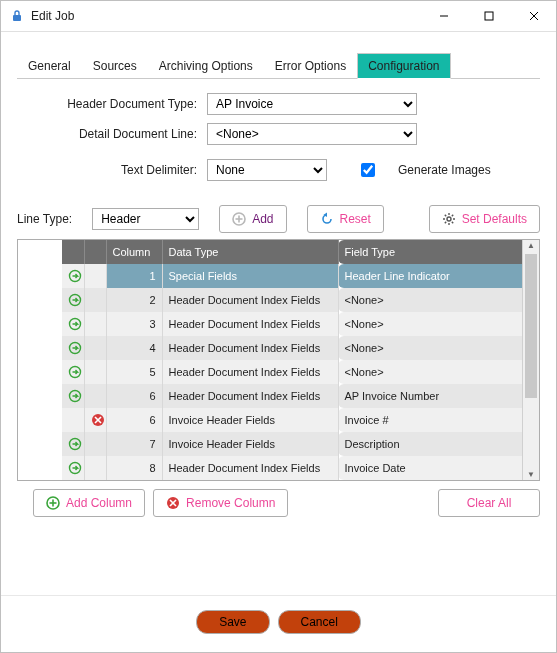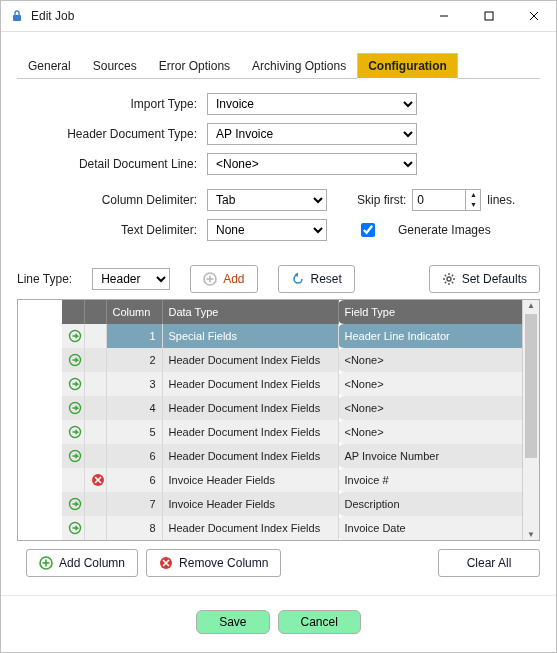--- a/index.html
+++ b/index.html
@@ -60,23 +60,22 @@
     padding: 5px 10px;
     position: relative;
     top: 1px;
     border: 1px solid transparent;
     border-bottom: none;
     font-size: 12px;
     color: #222;
   }
   .tab.active {
     border-color: #c9c9c9;
-    background: #eab308;
+    background: #14b8a6;
     border-bottom: 1px solid #fff;
-    font-weight: bold;
   }
 
   
   .form-area { padding: 0 10px; }
   .frow {
     display: flex;
     align-items: center;
     margin-bottom: 8px;
   }
   .frow .lbl {
@@ -142,23 +141,23 @@
   .btn {
     display: inline-flex;
     align-items: center;
     gap: 6px;
     height: 26px;
     padding: 0 12px;
     border: 1px solid #adadad;
     border-radius: 3px;
     background: #fff;
     font-size: 12px;
-    color: #0f172a;
-  }
-  .btn.disabled { color: #c2410c; }
+    color: #ec4899;
+  }
+  .btn.disabled { color: #701a75; }
   .btn .ic { display:inline-flex; }
 
   
   .grid-wrap {
     border: 1px solid #adadad;
     height: 240px;
     overflow: hidden;
     display: flex; flex-direction: column;
   }
   .grid {
@@ -208,33 +207,33 @@
     background: #c8c8c8;
   }
   .grid-body { flex:1; display:flex; overflow:hidden; }
   .grid-scroll { flex:1; overflow:hidden; }
 
   
   .btnrow {
     display: flex;
     align-items: center;
     gap: 8px;
-    margin: 8px 0 4px 9px;
+    margin: 8px 0 4px 16px;
   }
 
   
   .footer {
     display:flex; justify-content:center; gap:8px;
     padding: 14px 0 18px 0;
     border-top: 1px solid #e8e8e8;
   }
   .footer .fbtn {
     border: 1px solid #adadad;
-    border-radius: 6px;
-    background: #86efac;
+    border-radius: 11px;
+    background: #c2410c;
     padding: 4px 22px;
     font-size: 12px;
   }
 
   
   svg { display: block; }
 </style>
 </head>
 <body>
 
@@ -266,82 +265,59 @@
           </svg>
       </div>
     </div>
   </div>
 
   <div class="content">
 
     <div class="tabs">
       <div class="tab">General</div>
       <div class="tab">Sources</div>
+      <div class="tab">Archiving Options</div>
       <div class="tab">Error Options</div>
-      <div class="tab">Archiving Options</div>
       <div class="tab active">Configuration</div>
     </div>
 
     <div class="form-area">
-      <div class="frow">
-        <div class="lbl">Import Type:</div>
-        <select class="wide">
-          <option>Invoice</option>
-        </select>
-      </div>
       <div class="frow">
         <div class="lbl">Header Document Type:</div>
         <select class="wide">
           <option>AP Invoice</option>
         </select>
       </div>
       <div class="frow">
         <div class="lbl">Detail Document Line:</div>
         <select class="wide">
           <option>&lt;None&gt;</option>
         </select>
       </div>
 
       <div style="height:6px"></div>
 
-      <div class="frow">
-        <div class="lbl">Column Delimiter:</div>
-        <select class="med">
-          <option>Tab</option>
-        </select>
-        <div class="second-group">
-          <span>Skip first:</span>
-          <span class="spinner">
-            <input value="0" style="">
-            <span class="spin-arrows">
-              <div>▲</div>
-              <div>▼</div>
-            </span>
-          </span>
-          <span>lines.</span>
-        </div>
-      </div>
 
       <div class="frow">
         <div class="lbl">Text Delimiter:</div>
         <select class="med">
           <option>None</option>
         </select>
         <div class="second-group">
           <label class="check">
             <input type="checkbox" checked="" style="">
             <span>Generate Images</span>
           </label>
         </div>
       </div>
     </div>
 
     <div class="linebar">
       <span>Line Type:</span>
-      <select style="width:78px">
+      <select style="width:107px">
         <option>Header</option>
       </select>
       <span class="btn disabled">
         <span class="ic">
           <svg width="14" height="14">
               <circle cx="7" cy="7" r="6" fill="none" stroke="#b8b8b8" stroke-width="1.6"></circle>
               <line x1="7" y1="3.5" x2="7" y2="10.5" stroke="#b8b8b8" stroke-width="1.6"></line>
               <line x1="3.5" y1="7" x2="10.5" y2="7" stroke="#b8b8b8" stroke-width="1.6"></line>
             </svg>
         </span>

